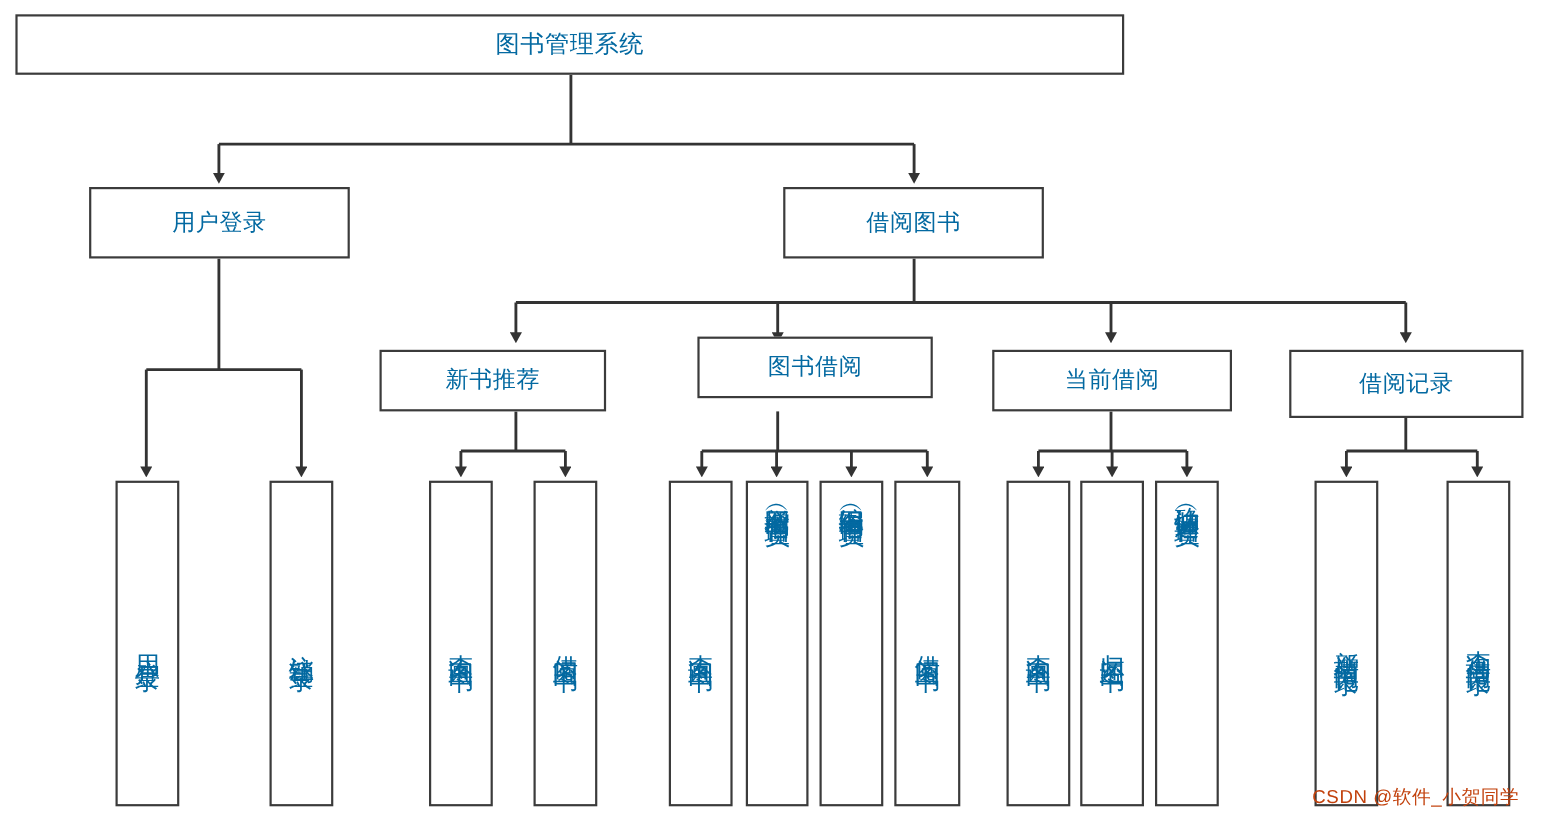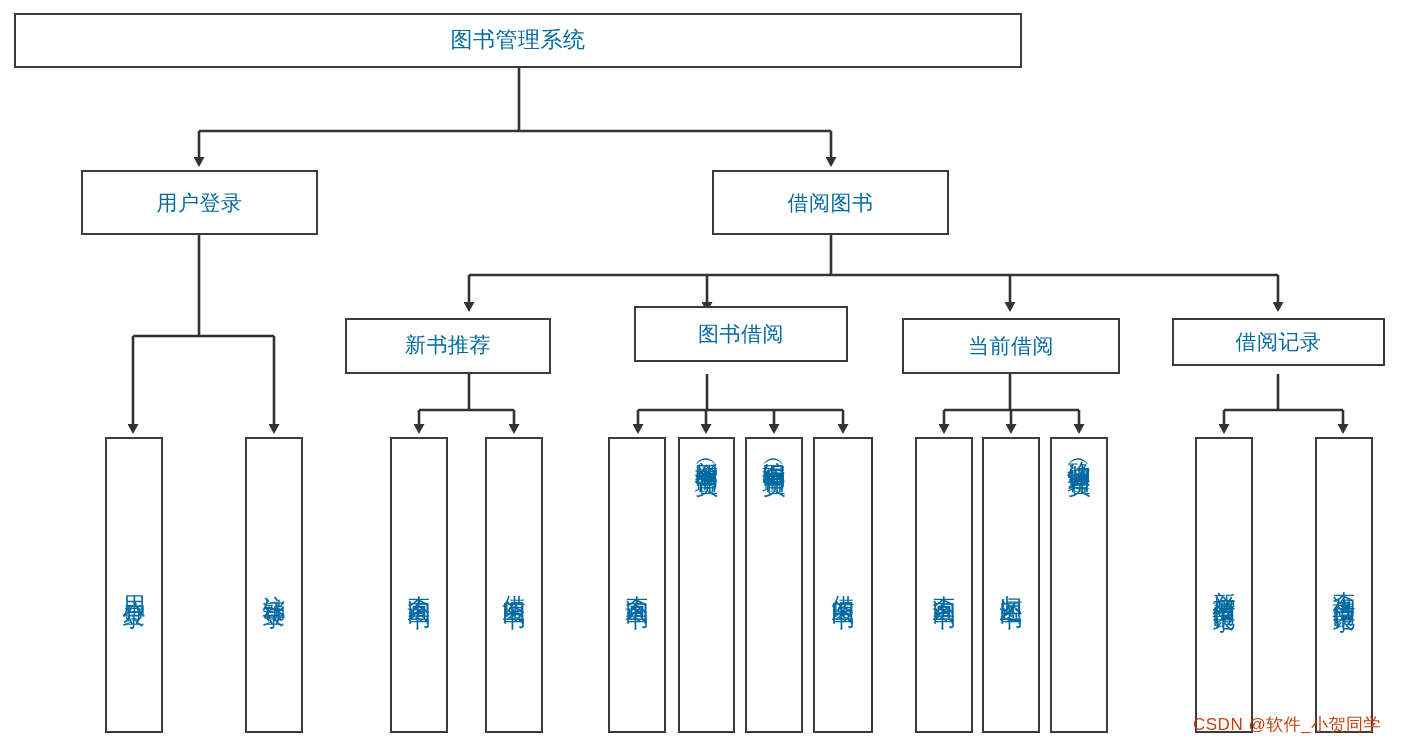--- a/index.html
+++ b/index.html
@@ -145,21 +145,21 @@
   </div>
 
   <div class="node h" style="left:634px;top:306px;width:214px;height:56px;">
     <span class="lbl">图书借阅</span>
   </div>
 
   <div class="node h" style="left:902px;top:318px;width:218px;height:56px;">
     <span class="lbl">当前借阅</span>
   </div>
 
-  <div class="node h" style="left:1172px;top:318px;width:213px;height:48px;">
+  <div class="node h" style="left:1172px;top:318px;width:213px;height:62px;">
     <span class="lbl">借阅记录</span>
   </div>
 
   <div class="node v" style="left:105px;top:437px;width:58px;height:296px;">
     <span class="lbl">用户登录</span>
   </div>
   <div class="node v" style="left:245px;top:437px;width:58px;height:296px;">
     <span class="lbl">注销登录</span>
   </div>
 

